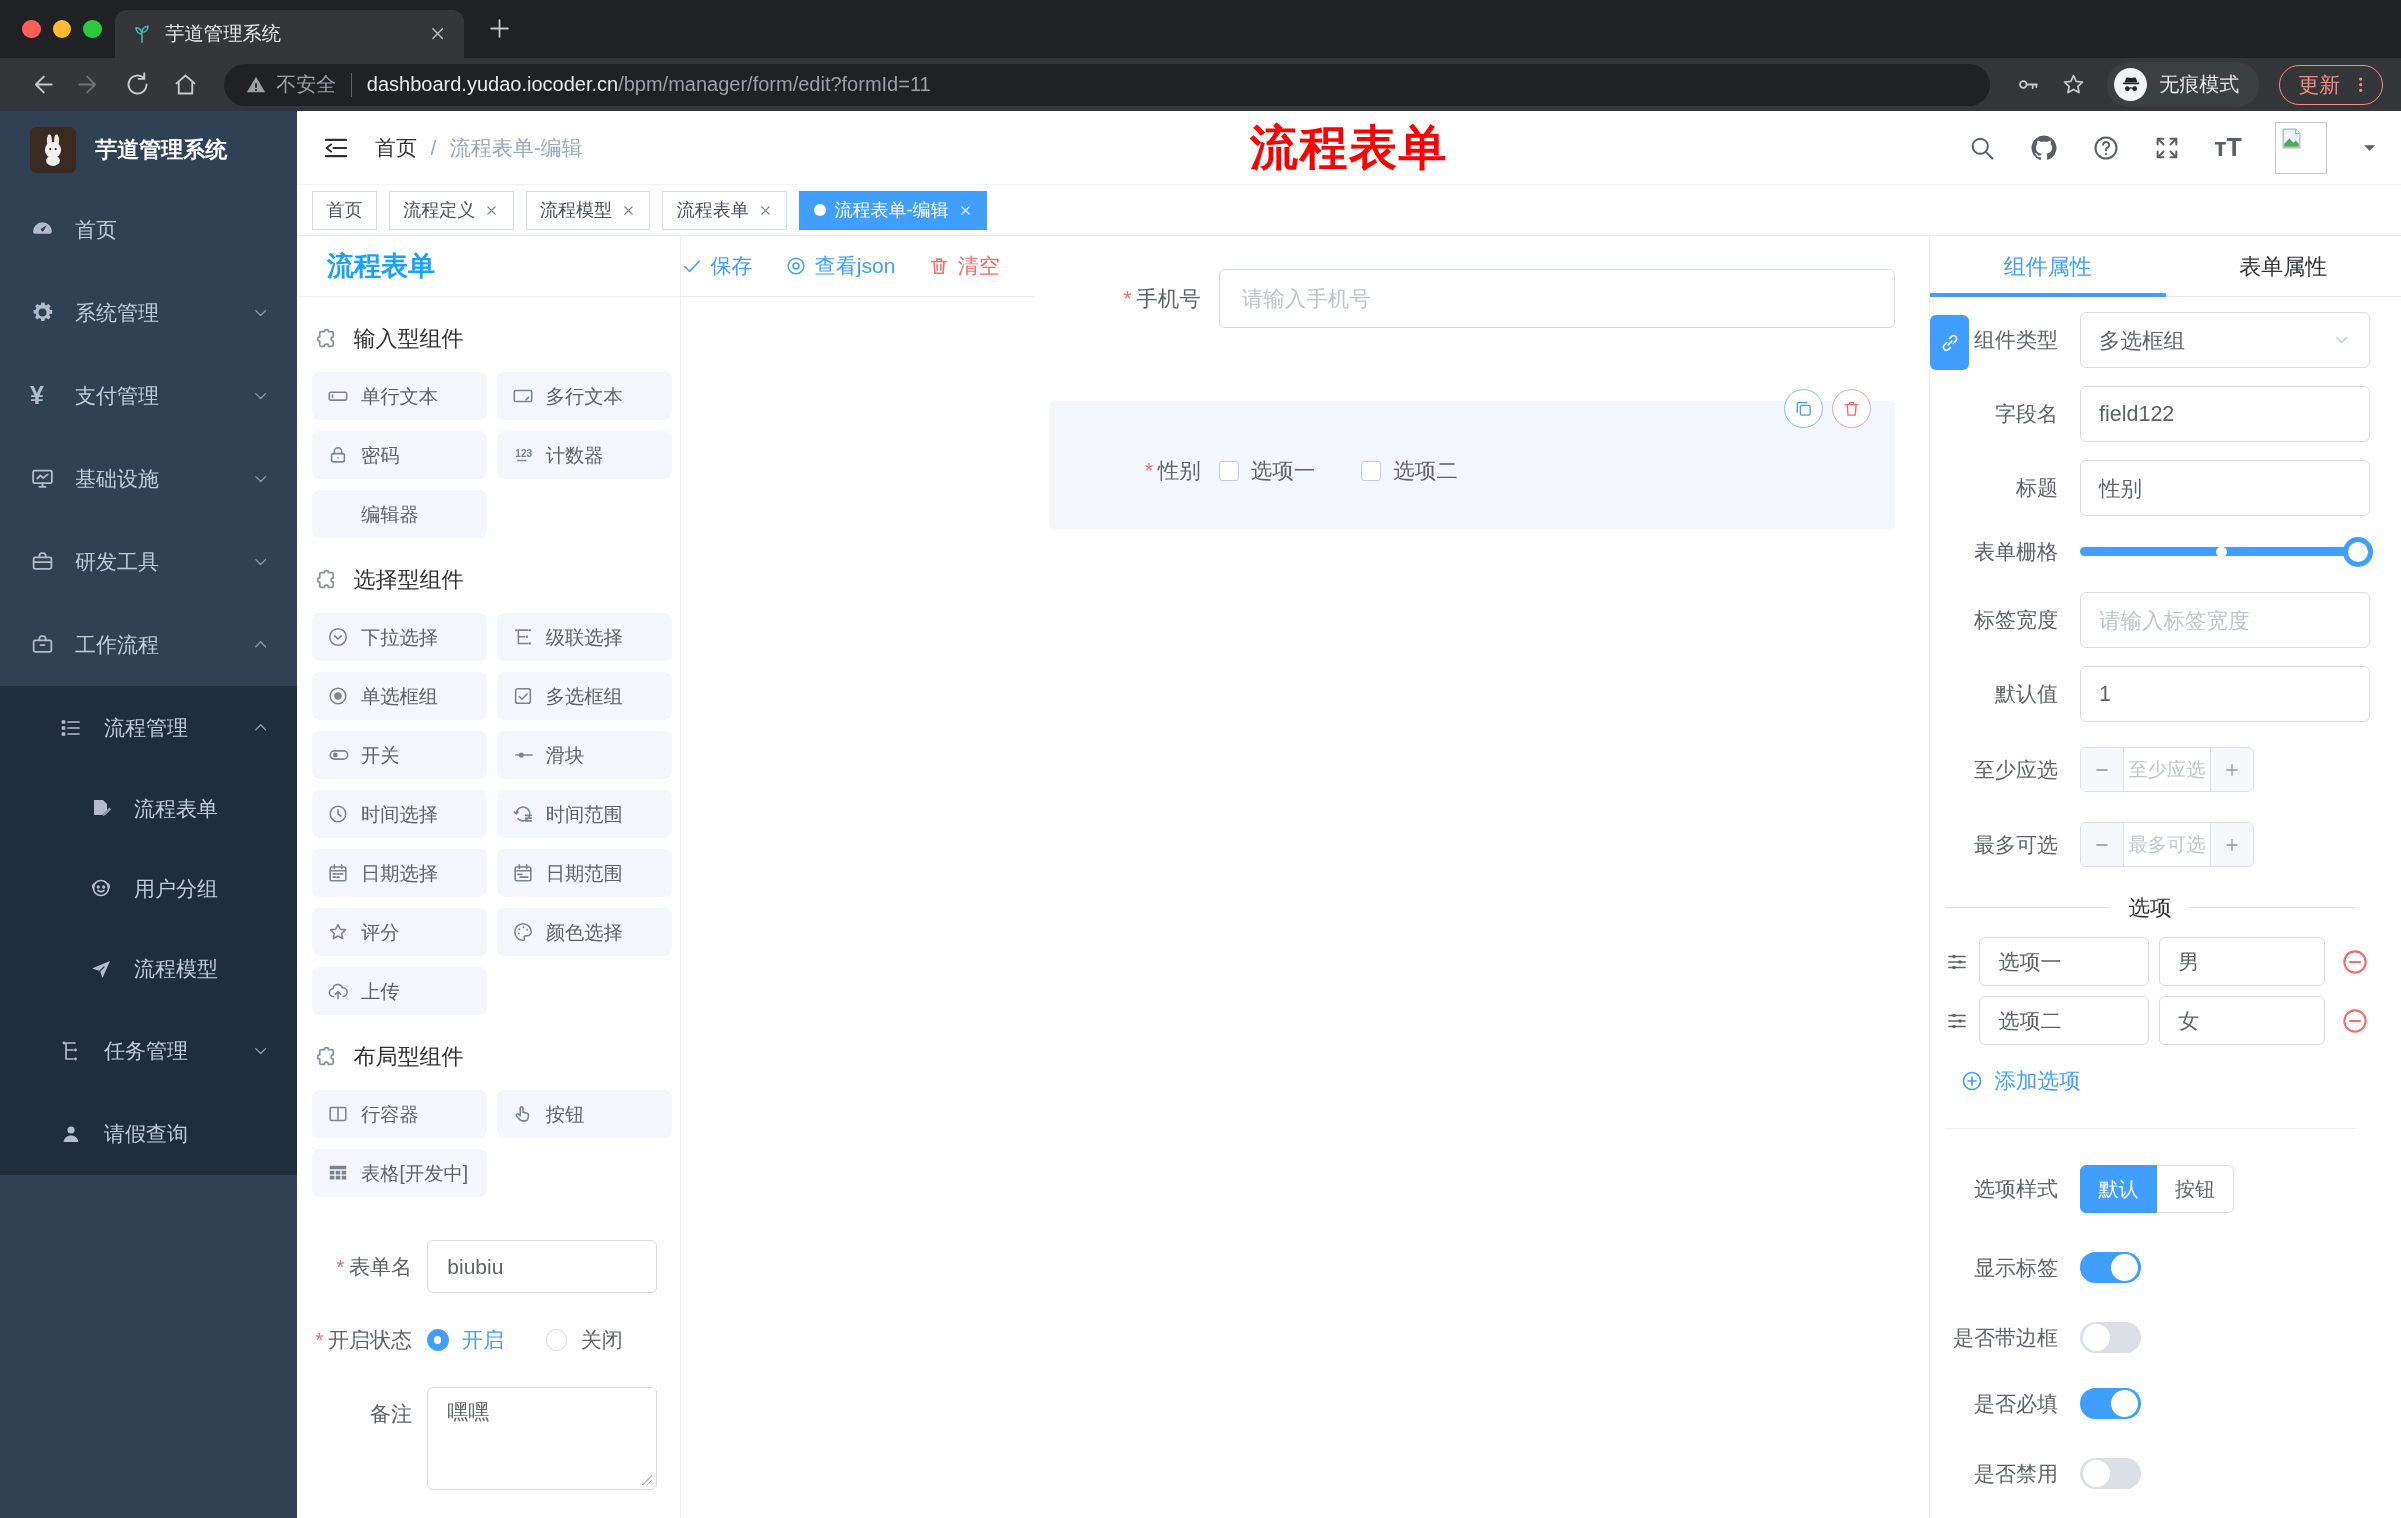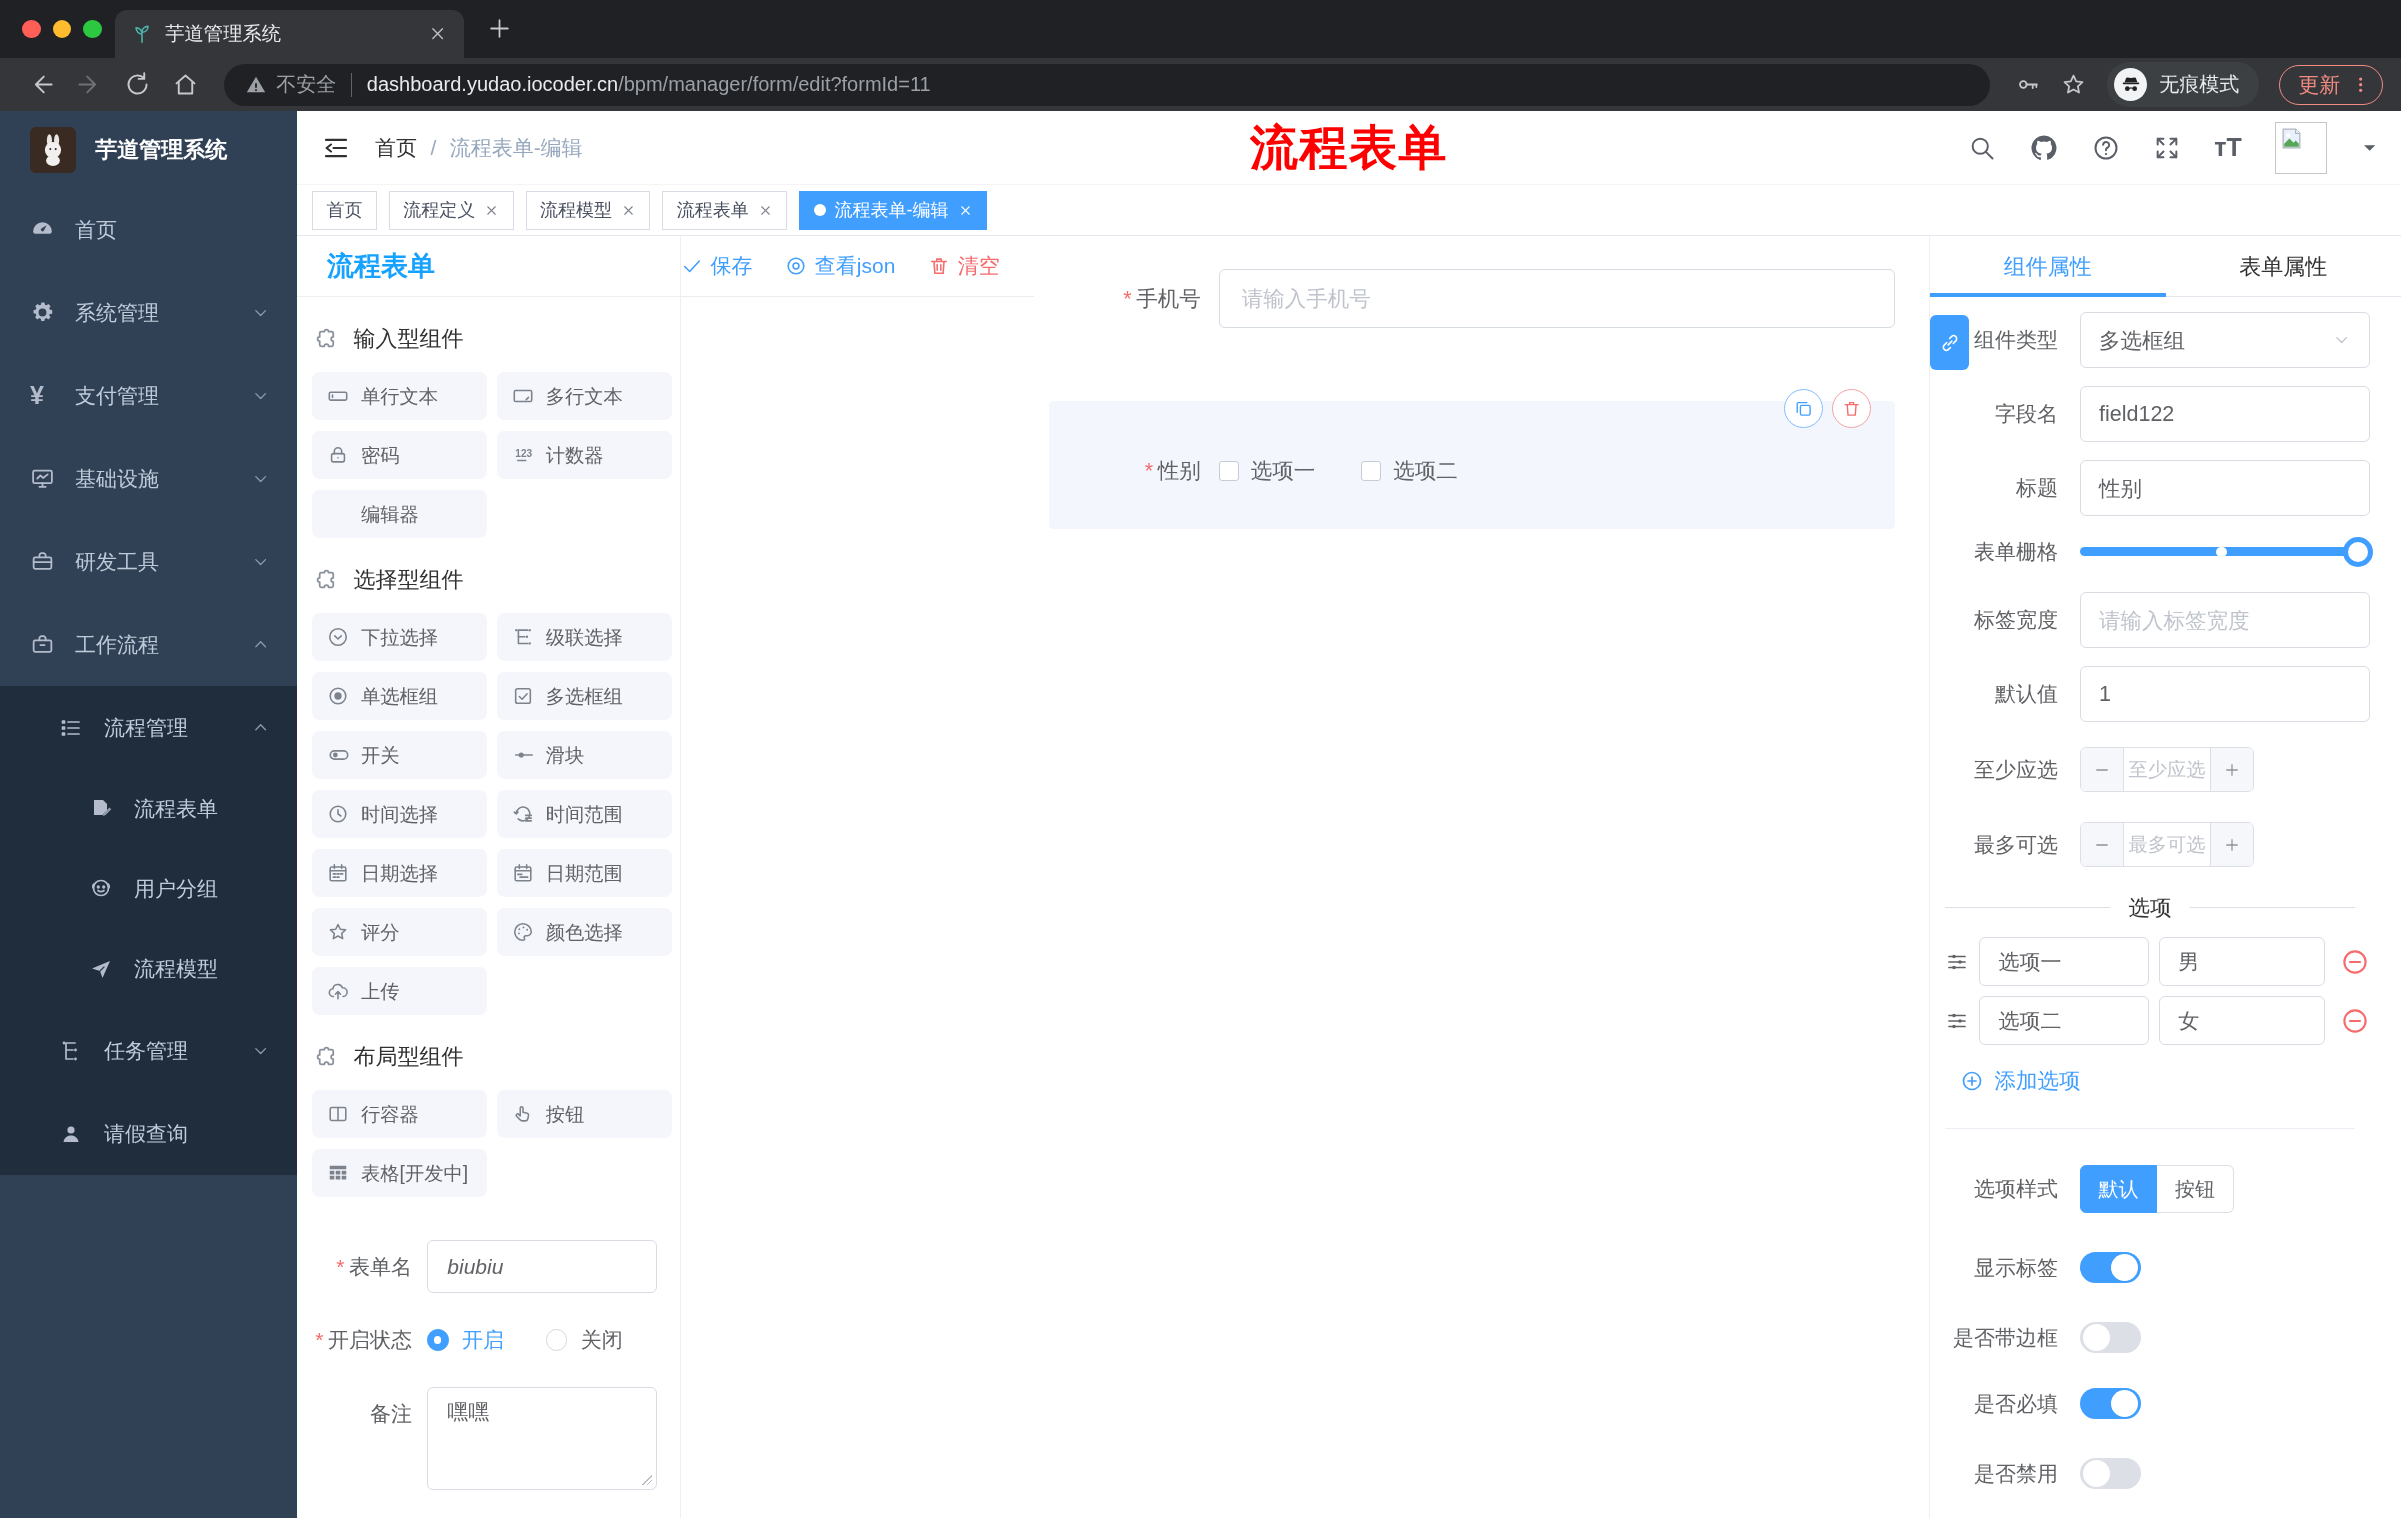--- a/index.html
+++ b/index.html
@@ -79,21 +79,21 @@
   .chips { display:grid; grid-template-columns:175px 175px; gap:11px 9.7px; margin:18px 0 0 15px; }
   .chip { height:48px; background:#f4f6fc; border-radius:7.4px; display:flex; align-items:center; padding-left:15px; gap:12px; color:#606266; font-size:19.3px; cursor:grab; }
   .chip .c-ic { width:22px; color:#7d838c; flex:none; }
 
   .pal-form { margin-top:43px; }
   .pfrow { display:flex; align-items:center; margin:0 0 33px 0; }
   .pf-label { width:115px; text-align:right; color:#606266; font-size:21px; flex:none; }
   .req::before { content:"*"; color:#f56c6c; margin-right:4.5px; }
   .pf-ctl { margin-left:15px; }
   .tbox { border:0.7px solid #d9dce3; border-radius:6px; background:#fff; color:#606266; font-size:21px; display:flex; align-items:center; padding:0 19.3px; }
-  .name-input { width:230px; height:53px;font-style:italic; }
+  .name-input { width:230px; height:53px; }
   .radio { display:flex; align-items:center; gap:13.4px; margin-right:42px; }
   .radio .rdot { width:21.5px; height:21.5px; border-radius:50%; border:0.7px solid #d3d7de; background:#fff; position:relative; }
   .radio.sel .rdot { background:#409eff; border-color:#409eff; }
   .radio.sel .rdot::after { content:""; position:absolute; left:50%; top:50%; width:7.4px; height:7.4px; margin:-3.7px 0 0 -3.7px; border-radius:50%; background:#fff; }
   .radio.sel .rlabel { color:#409eff; }
   .radio .rlabel { color:#606266; }
   .remark-row { align-items:flex-start; margin-bottom:4px; }
   .remark-row .pf-label { margin-top:13.4px; }
   .textarea { width:230px; height:103px; align-items:flex-start; padding-top:10.4px; position:relative; }
   .textarea::after { content:""; position:absolute; right:3.7px; bottom:3.7px; width:10.4px; height:10.4px;

